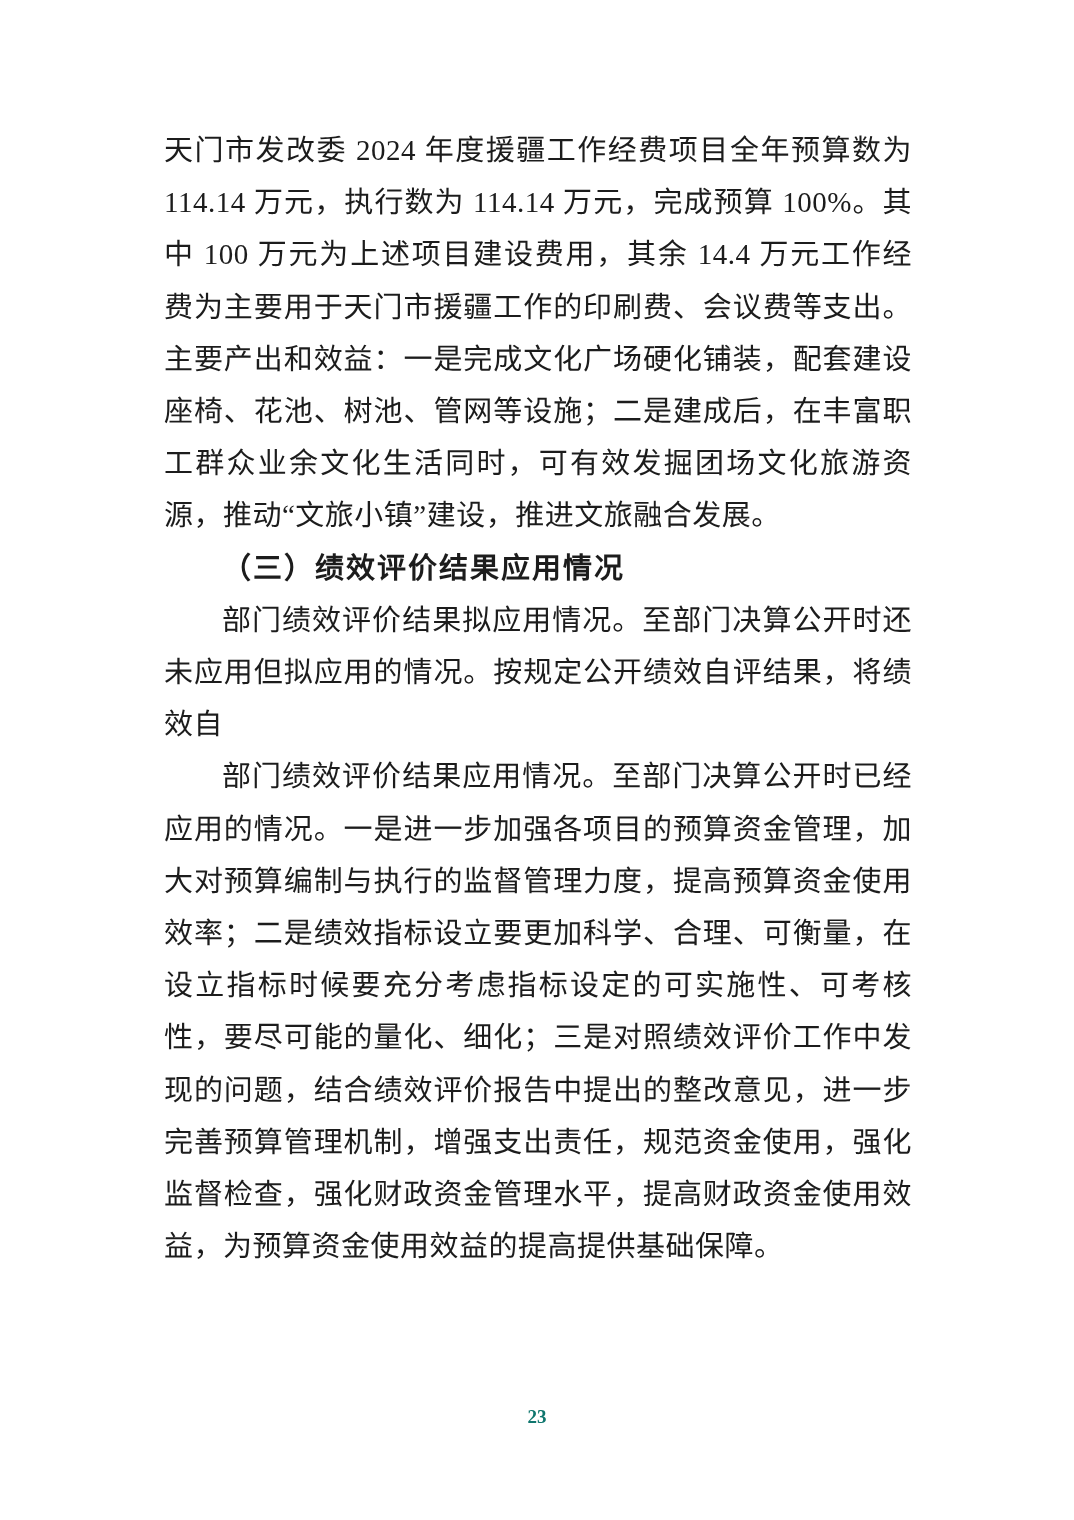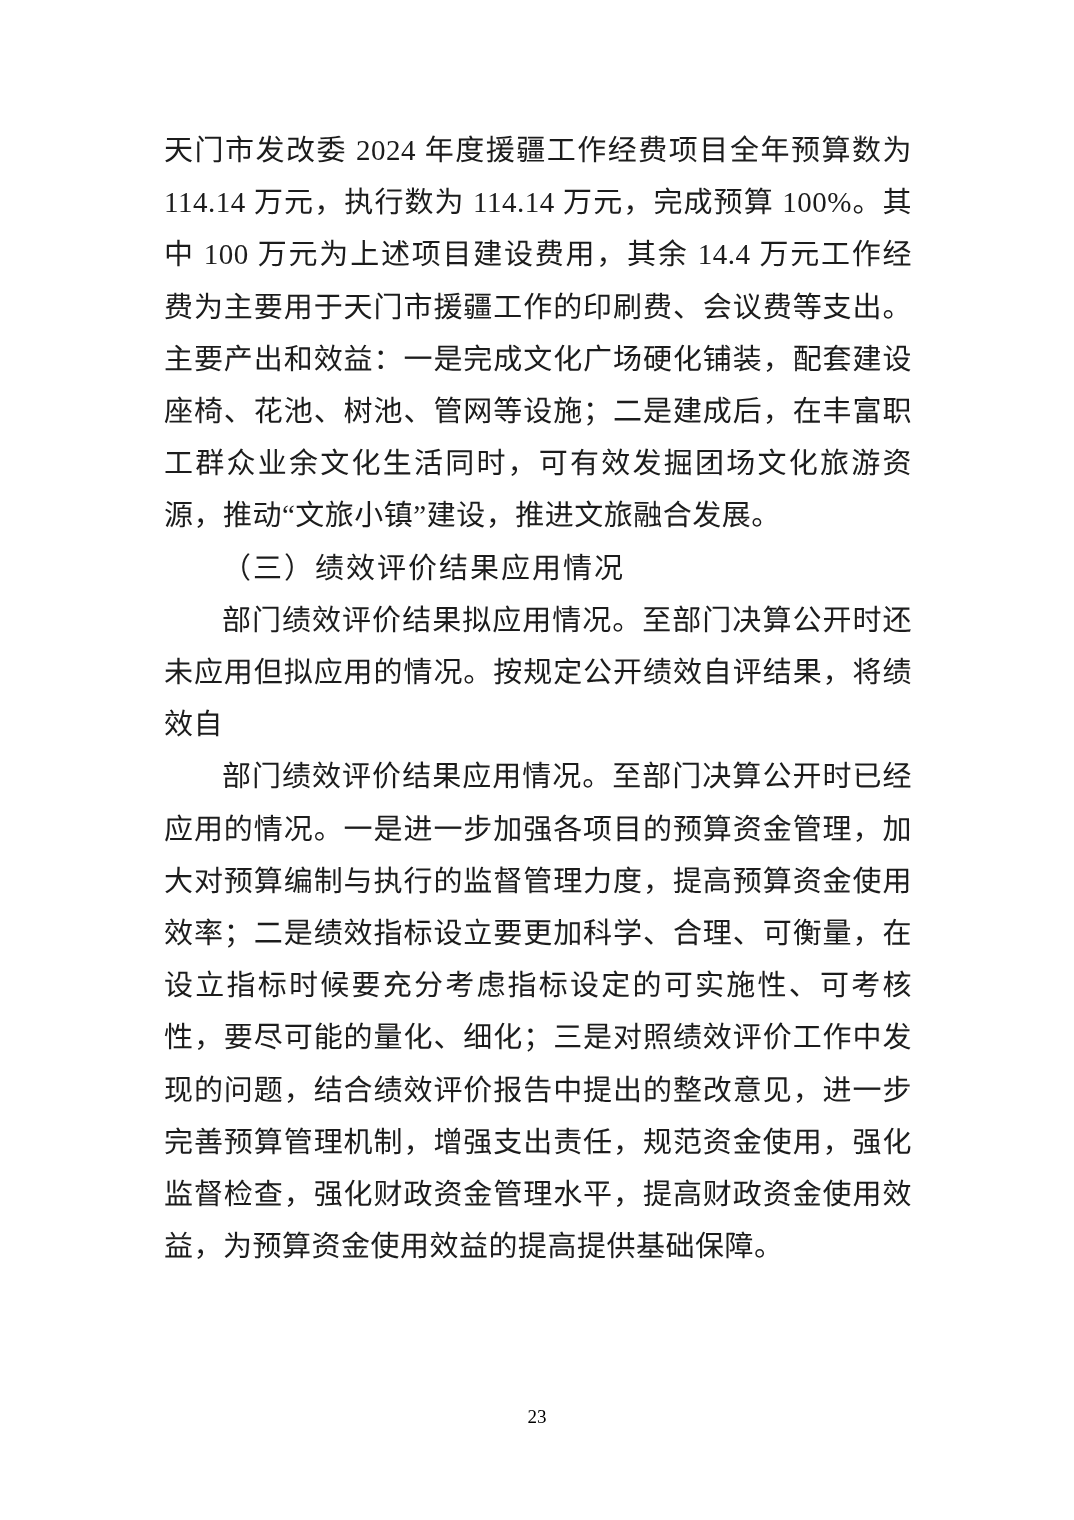--- a/index.html
+++ b/index.html
@@ -31,33 +31,34 @@
     text-align: justify;
     text-justify: inter-ideograph;
     text-indent: 2em;
     letter-spacing: 0.5px;
     font-weight: 400;
   }
   .para.no-indent {
     text-indent: 0;
   }
   .para.heading {
-    font-weight: 400;
+    font-weight: 700;
     text-align: left;
     letter-spacing: 2px;
   }
   .page-number {
     position: absolute;
     left: 0;
     top: 1405px;
     width: 100%;
     text-align: center;
     font-size: 19px;
     line-height: 24px;
-    color: #000000;
+    color: #0f766e;
+    font-weight: bold;
   }
 </style>
 </head>
 <body>
 
 <div class="page">
   <main class="text-block">
     <p class="para no-indent">天门市发改委 2024 年度援疆工作经费项目全年预算数为 114.14 万元，执行数为 114.14 万元，完成预算 100%。其中 100 万元为上述项目建设费用，其余 14.4 万元工作经费为主要用于天门市援疆工作的印刷费、会议费等支出。主要产出和效益：一是完成文化广场硬化铺装，配套建设座椅、花池、树池、管网等设施；二是建成后，在丰富职工群众业余文化生活同时，可有效发掘团场文化旅游资源，推动“文旅小镇”建设，推进文旅融合发展。</p>
     <p class="para heading">（三）绩效评价结果应用情况</p>
     <p class="para">部门绩效评价结果拟应用情况。至部门决算公开时还未应用但拟应用的情况。按规定公开绩效自评结果，将绩效自</p>

